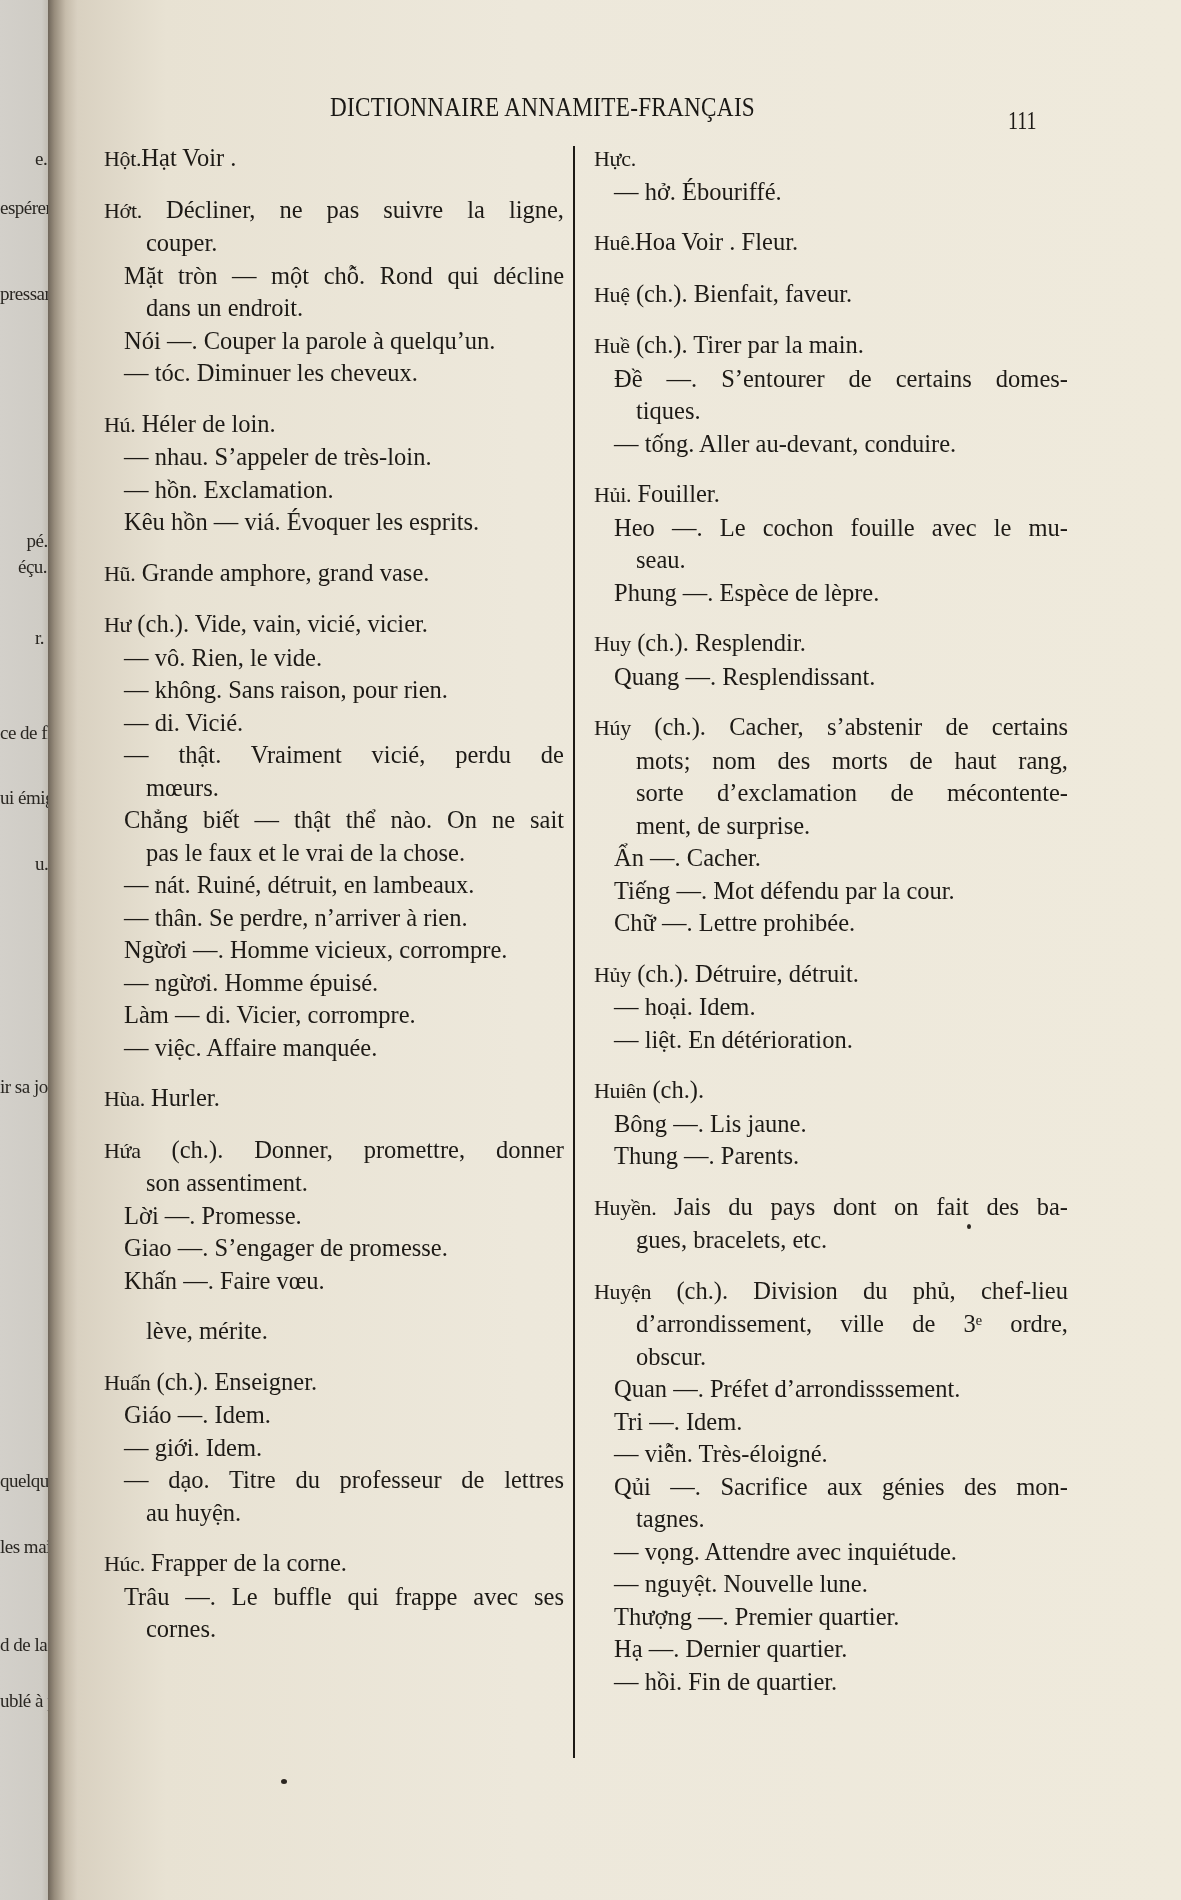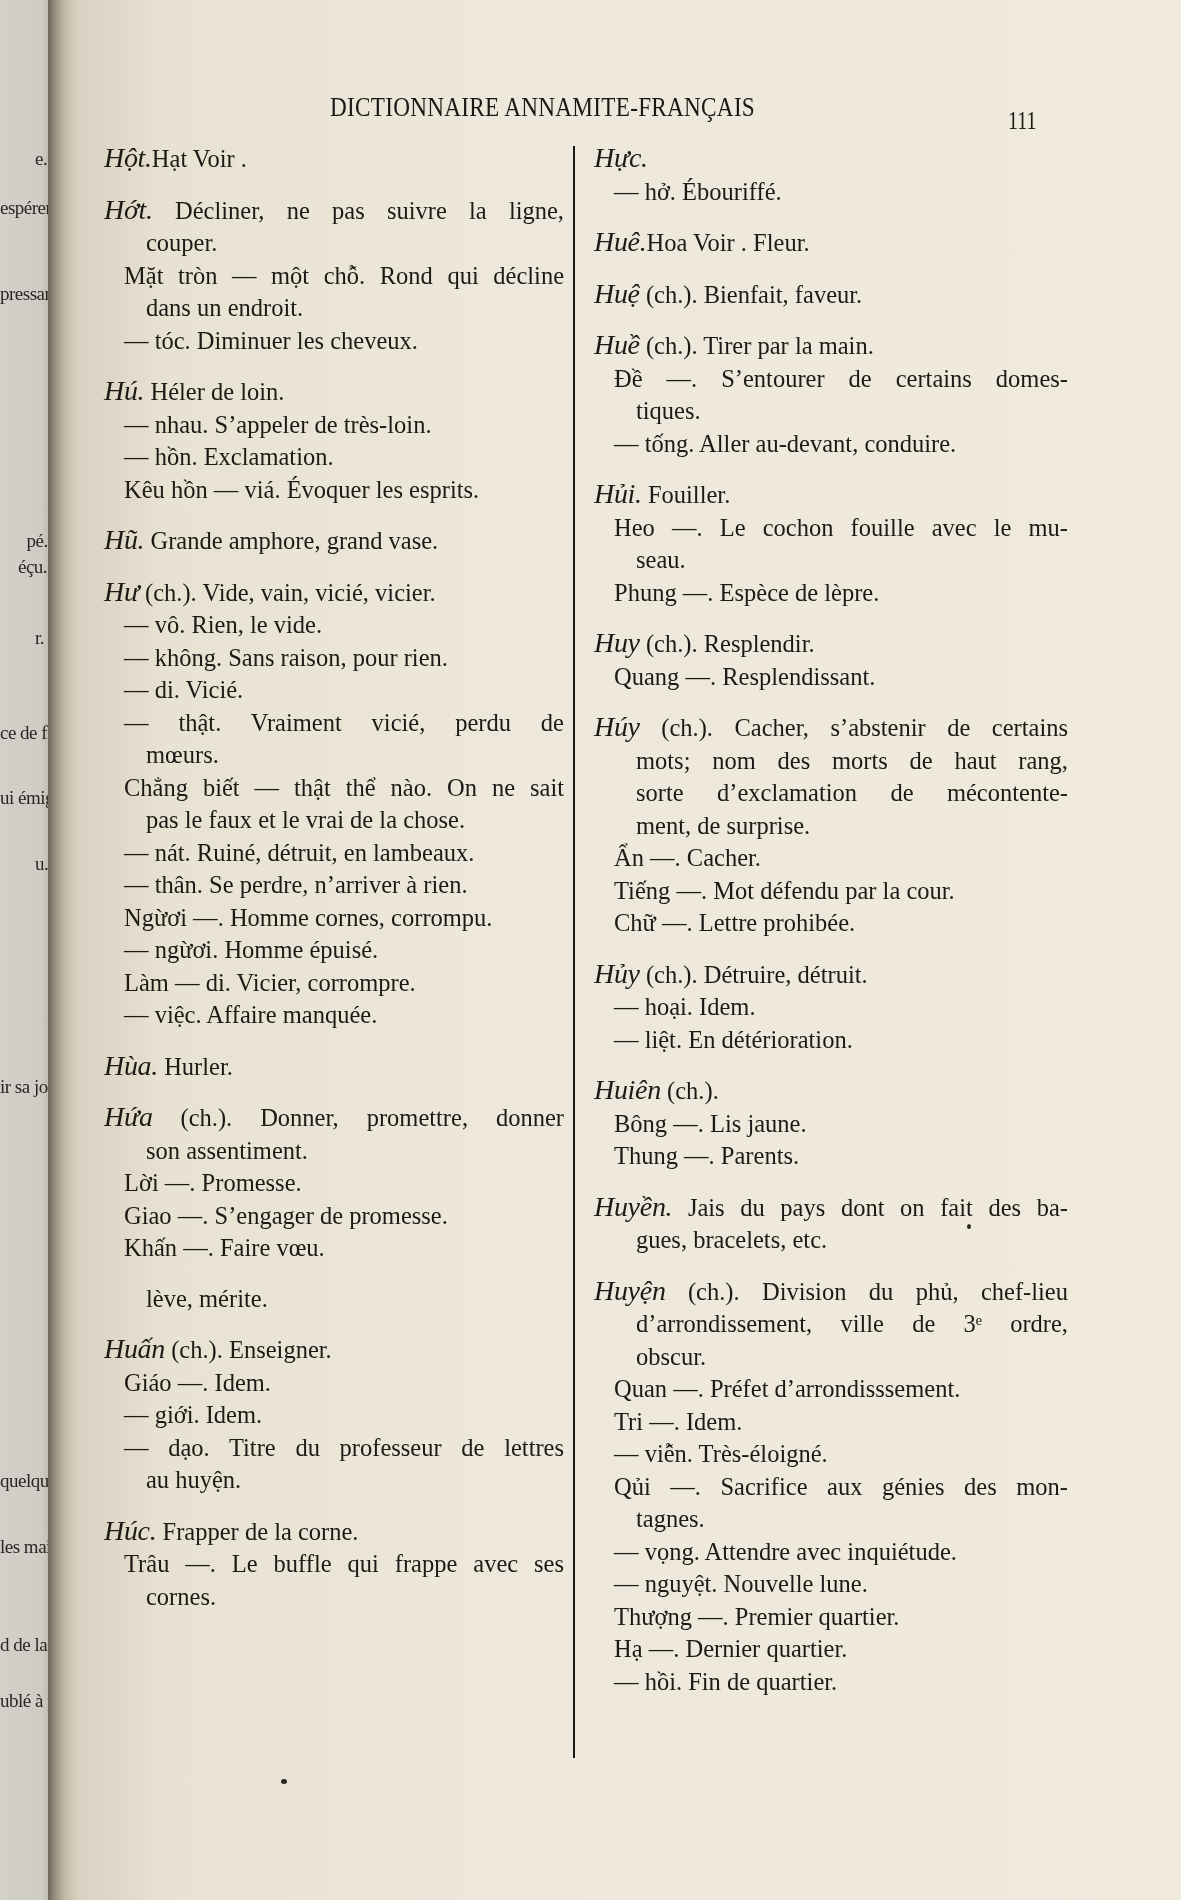--- a/index.html
+++ b/index.html
@@ -47,21 +47,21 @@
   .col-left { left: 104px; width: 460px; }
   .col-right { left: 582px; width: 474px; margin-left: 12px; }
   .entry { margin-bottom: 18px; }
   .line {
     display: block; text-align: justify; text-align-last: left;
     white-space: nowrap;
   }
   .line.justify { text-align-last: justify; }
   .indent1 { padding-left: 20px; }
   .indent2 { padding-left: 42px; }
-  .hw { font-style: italic; font-size: 28px; letter-spacing: -0.3px; }
+  .hw { font-size: 22px; letter-spacing: -0.3px; }
   .it { }
   .spot {
     position: absolute; width: 6px; height: 5px; border-radius: 50%;
     background: #2b2621;
   }
 </style>
 </head>
 <body>
 
 <div class="prev-page" id="prev-page">
@@ -91,20 +91,21 @@
 
 <div class="column col-left" id="col-left">
     <div class="entry">
       <span class="line"><span class="hw">Hột.</span><span class="it">Hạt</span><span> Voir </span><span>.</span></span>
     </div>
     <div class="entry">
       <span class="line justify"><span class="hw">Hớt.</span><span> Décliner, ne pas suivre la ligne,</span></span>
       <span class="line indent2"><span>couper.</span></span>
       <span class="line justify indent1"><span class="it">Mặt tròn — một chỗ</span><span>. Rond qui décline</span></span>
       <span class="line indent2"><span>dans un endroit.</span></span>
+      <span class="line indent1"><span class="it">Nói —</span><span>. Couper la parole à quelqu’un.</span></span>
       <span class="line indent1"><span>— </span><span class="it">tóc</span><span>. Diminuer les cheveux.</span></span>
     </div>
     <div class="entry">
       <span class="line"><span class="hw">Hú.</span><span> Héler de loin.</span></span>
       <span class="line indent1"><span>— </span><span class="it">nhau</span><span>. S’appeler de très-loin.</span></span>
       <span class="line indent1"><span>— </span><span class="it">hồn</span><span>. Exclamation.</span></span>
       <span class="line indent1"><span class="it">Kêu hồn — viá</span><span>. Évoquer les esprits.</span></span>
     </div>
     <div class="entry">
       <span class="line"><span class="hw">Hũ.</span><span> Grande amphore, grand vase.</span></span>
@@ -113,21 +114,21 @@
       <span class="line"><span class="hw">Hư</span><span> (ch.). Vide, vain, vicié, vicier.</span></span>
       <span class="line indent1"><span>— </span><span class="it">vô</span><span>. Rien, le vide.</span></span>
       <span class="line indent1"><span>— </span><span class="it">không</span><span>. Sans raison, pour rien.</span></span>
       <span class="line indent1"><span>— </span><span class="it">di</span><span>. Vicié.</span></span>
       <span class="line justify indent1"><span>— </span><span class="it">thật</span><span>. Vraiment vicié, perdu de</span></span>
       <span class="line indent2"><span>mœurs.</span></span>
       <span class="line justify indent1"><span class="it">Chẳng biết — thật thể nào</span><span>. On ne sait</span></span>
       <span class="line indent2"><span>pas le faux et le vrai de la chose.</span></span>
       <span class="line indent1"><span>— </span><span class="it">nát</span><span>. Ruiné, détruit, en lambeaux.</span></span>
       <span class="line indent1"><span>— </span><span class="it">thân</span><span>. Se perdre, n’arriver à rien.</span></span>
-      <span class="line indent1"><span class="it">Ngừơi —</span><span>. Homme cornes, corrompu.</span></span>
+      <span class="line indent1"><span class="it">Ngừơi —</span><span>. Homme vicieux, corrompre.</span></span>
       <span class="line indent1"><span>— </span><span class="it">ngừơi</span><span>. Homme épuisé.</span></span>
       <span class="line indent1"><span class="it">Làm — di</span><span>. Vicier, corrompre.</span></span>
       <span class="line indent1"><span>— </span><span class="it">việc</span><span>. Affaire manquée.</span></span>
     </div>
     <div class="entry">
       <span class="line"><span class="hw">Hùa.</span><span> Hurler.</span></span>
     </div>
     <div class="entry">
       <span class="line justify"><span class="hw">Hứa</span><span> (ch.). Donner, promettre, donner</span></span>
       <span class="line indent2"><span>son assentiment.</span></span>

